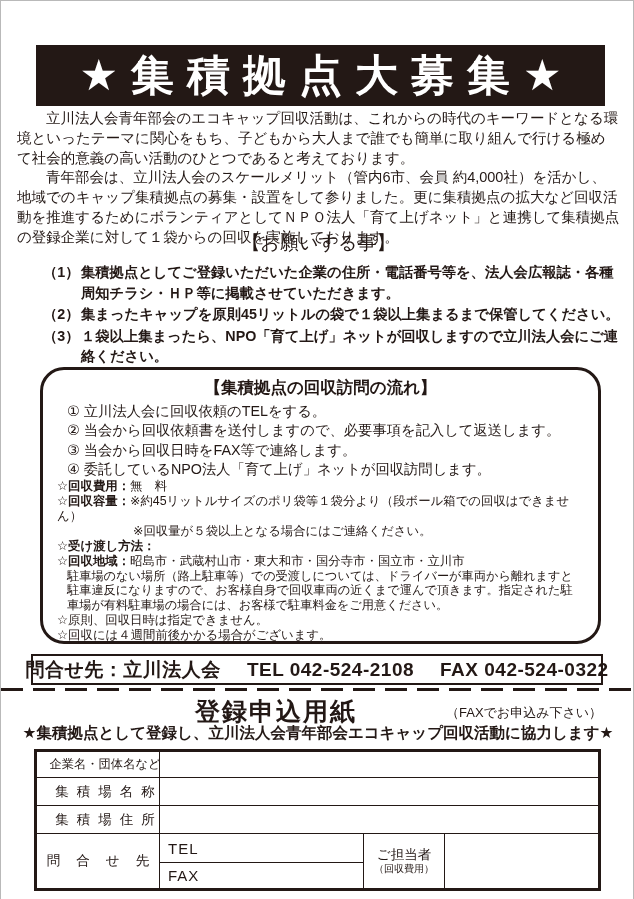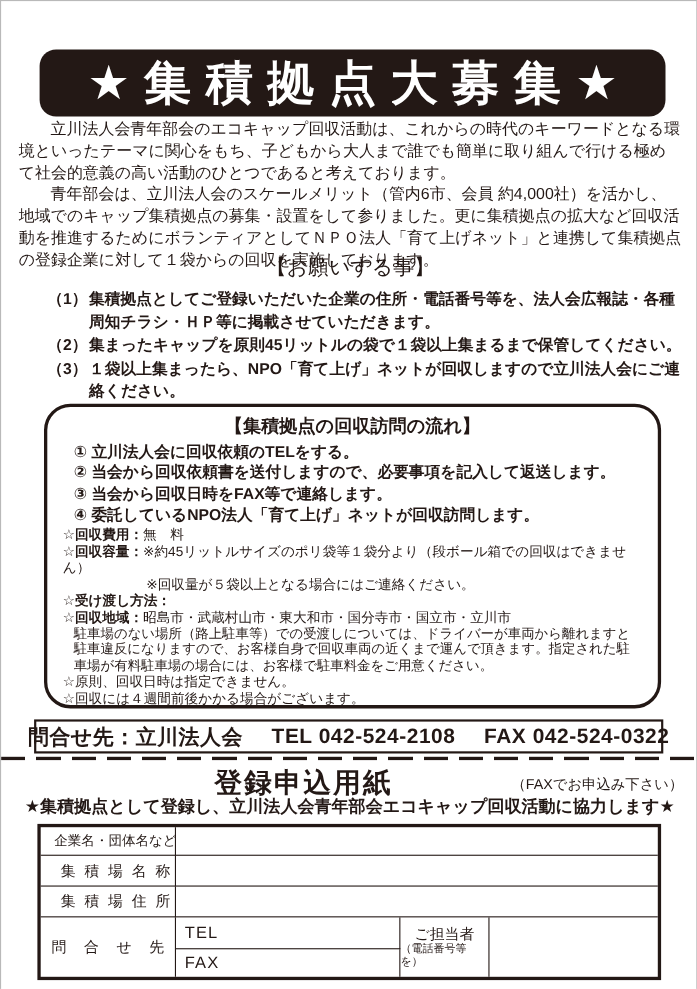--- a/index.html
+++ b/index.html
@@ -7,54 +7,53 @@
     position:relative; width:634px; height:899px; background:#fff;
     font-family:"Liberation Sans","DejaVu Sans",sans-serif; color:#231815;
     overflow:hidden; box-sizing:border-box;
     border-top:1px solid #b9b9b9; border-left:1px solid #b9b9b9; border-right:1px solid #b9b9b9;
   }
   .banner {
     position:absolute; left:35px; top:44px; width:569px; height:61px; background:#231815;
     color:#fff; display:flex; align-items:center; justify-content:center;
     font-weight:bold; font-size:43px; letter-spacing:13px; padding-left:13px; box-sizing:border-box;
     white-space:nowrap;
-    border-radius:15px;
   }
   .intro { position:absolute; left:16px; top:108px; width:603px; font-size:14.5px; line-height:19.8px; }
   .intro p { margin:0; }
 
   .requests { position:absolute; left:16px; top:229px; width:603px; }
   .req-heading { text-align:center; font-size:19px; font-weight:normal; margin-bottom:6px; }
   .req-item { display:flex; margin:1px 0 1px 26px; font-weight:bold; font-size:14.3px; line-height:20.6px; }
   .req-num { flex:none; width:38px; }
   .req-text { flex:1; }
 
   .flowbox {
     position:absolute; left:39px; top:366px; width:561px; height:277px; box-sizing:border-box;
     border:3px solid #231815; border-radius:24px; padding:7px 14px 0; overflow:hidden;
   }
   .fb-title { text-align:center; font-size:16.5px; font-weight:bold; margin-bottom:3px; }
-  .fb-step { font-size:14.3px; line-height:19.3px; margin-left:10px;font-weight:bold; }
+  .fb-step { font-size:14.3px; line-height:19.3px; margin-left:10px; }
   .fb-line { font-size:12.4px; line-height:14.9px; }
   .fb-line b { font-weight:bold; }
   .fb-indent { margin-left:76px; }
   .fb-para { font-size:12.2px; line-height:14.8px; margin-left:10px; }
   .fb-note { font-size:12.2px; line-height:14.8px; margin-left:10px; padding-left:24px; text-indent:-12px; }
 
   .contactbar {
     position:absolute; left:30px; top:653px; width:572px; height:31px; box-sizing:border-box;
     border:2px solid #231815; display:flex; align-items:center; justify-content:center;
     gap:26px; font-size:19px; font-weight:bold; letter-spacing:0.5px; white-space:nowrap;text-align:center;
   }
   .cutline {
     position:absolute; left:0; top:687px; width:634px; height:2.5px;
     background:repeating-linear-gradient(90deg,#231815 0 22px,transparent 22px 32px);
   }
   .form-title { position:absolute; left:110px; top:694px; width:330px; text-align:center; font-size:25px; font-weight:bold; letter-spacing:2px; }
-  .form-title-note { position:absolute; left:464px; top:703px; font-size:13px; }
+  .form-title-note { position:absolute; left:445px; top:703px; font-size:13px; }
   .form-subtitle { position:absolute; left:0; top:722px; width:634px; text-align:center; font-size:15.5px; font-weight:bold; }
 
   .formtable {
     position:absolute; left:33px; top:748px; width:567px; height:142px; box-sizing:border-box;
     border:3px solid #231815; display:grid;
     grid-template-columns:123px 204px 81px 1fr;
     grid-template-rows:26px 28px 28px 29px 1fr;
   }
   .ft-cell { display:flex; align-items:center; box-sizing:border-box; overflow:hidden; }
   .br { border-right:1.5px solid #231815; }
@@ -138,18 +137,18 @@
     <div class="ft-cell spanval bb" style="grid-row:2"></div>
 
     <div class="ft-cell lbl lbl-sp c1 br bb" style="grid-row:3">集積場住所</div>
     <div class="ft-cell spanval bb" style="grid-row:3"></div>
 
     <div class="ft-cell lbl lbl-sp4 c1 br r45">問合せ先</div>
     <div class="ft-cell telfax c2 br bb" style="grid-row:4">TEL</div>
     <div class="ft-cell telfax c2 br" style="grid-row:5">FAX</div>
     <div class="ft-cell person c3 br r45">
       <span class="p1">ご担当者</span>
-      <span class="p2">（電話番号等を）</span>
+      <span class="p2">（回収費用）</span>
     </div>
     <div class="ft-cell c4 r45"></div>
   </div>
 
 </div>
 
 </body></html>

